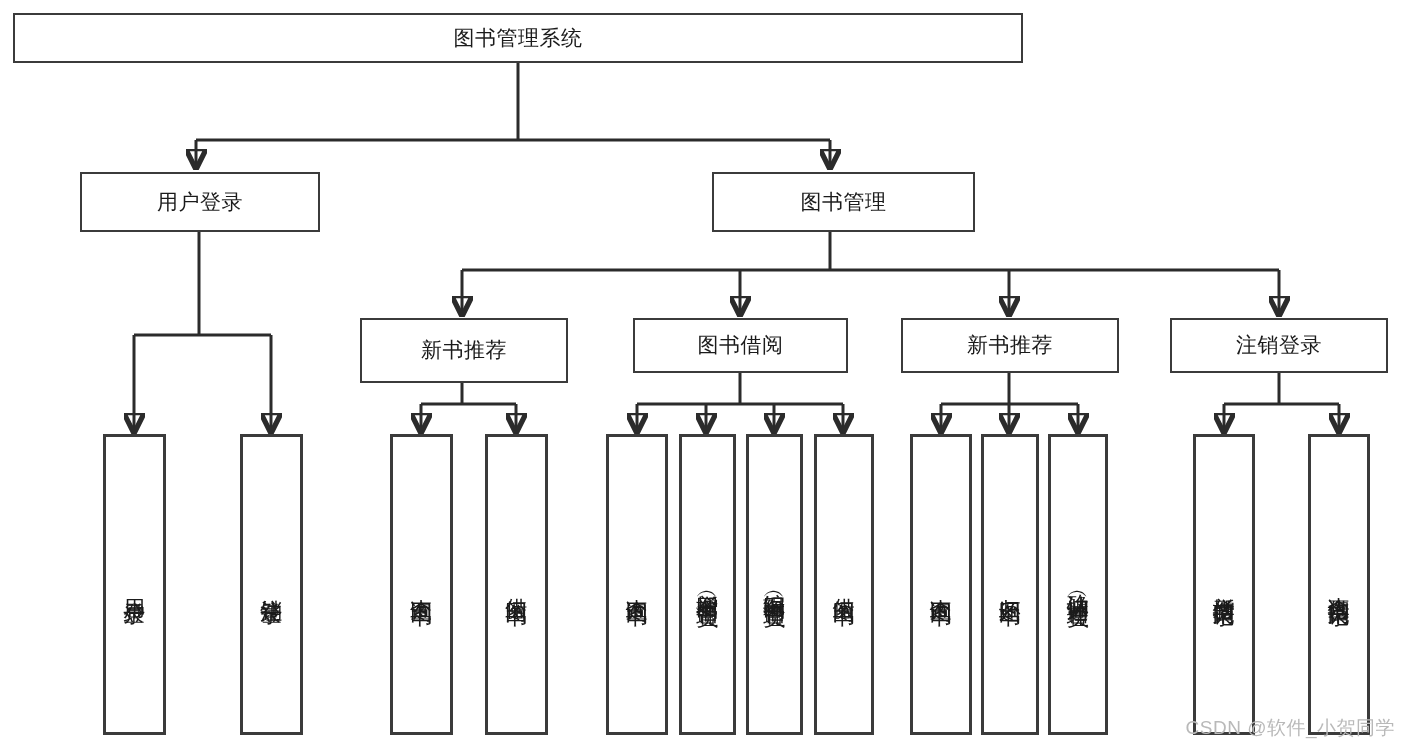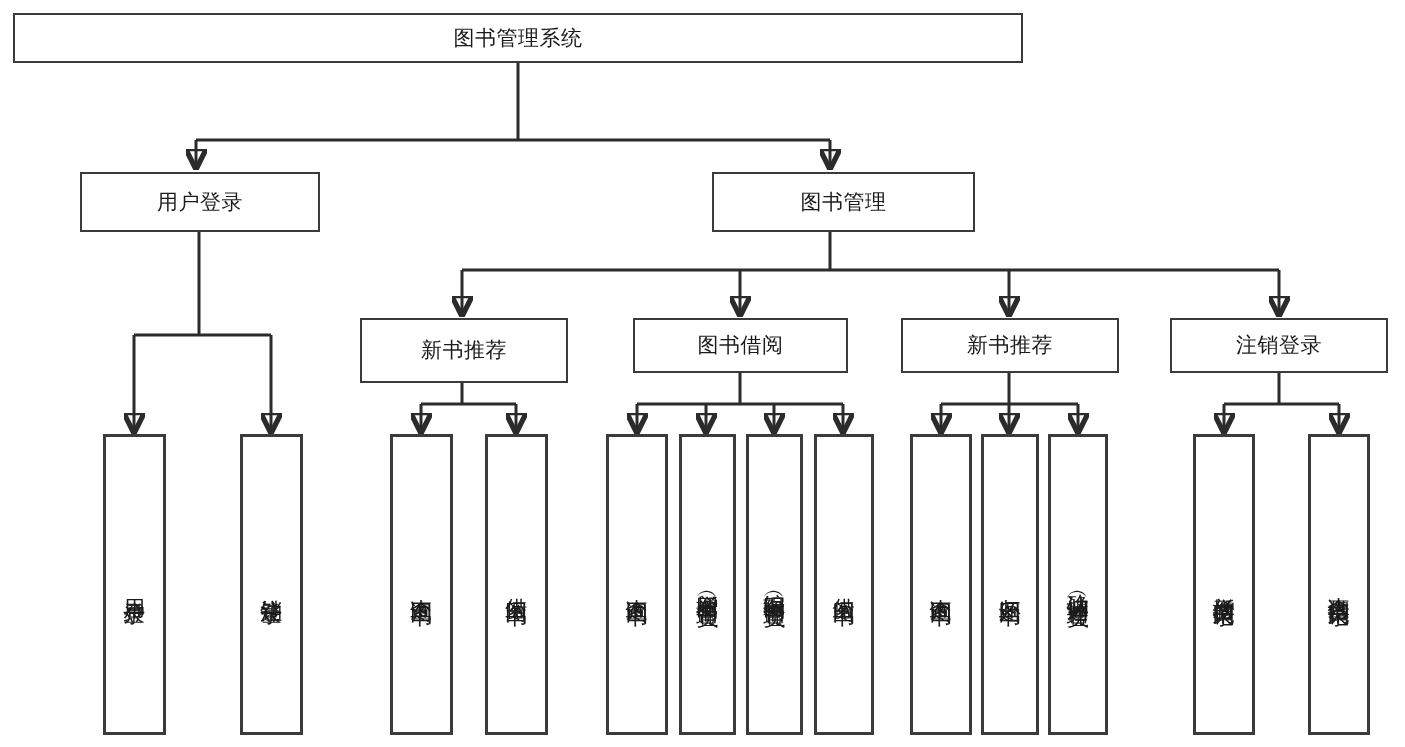--- a/index.html
+++ b/index.html
@@ -195,14 +195,15 @@
   </div>
 
   <div class="node vertical" style="left:1193px; top:434px; width:62px; height:301px;">
     <span class="node-label">新增借阅记录</span>
   </div>
 
   <div class="node vertical" style="left:1308px; top:434px; width:62px; height:301px;">
     <span class="node-label">查询借阅记录</span>
   </div>
 
+  <div class="watermark">CSDN @软件_小贺同学</div>
 
 </div>
 
 </body></html>

